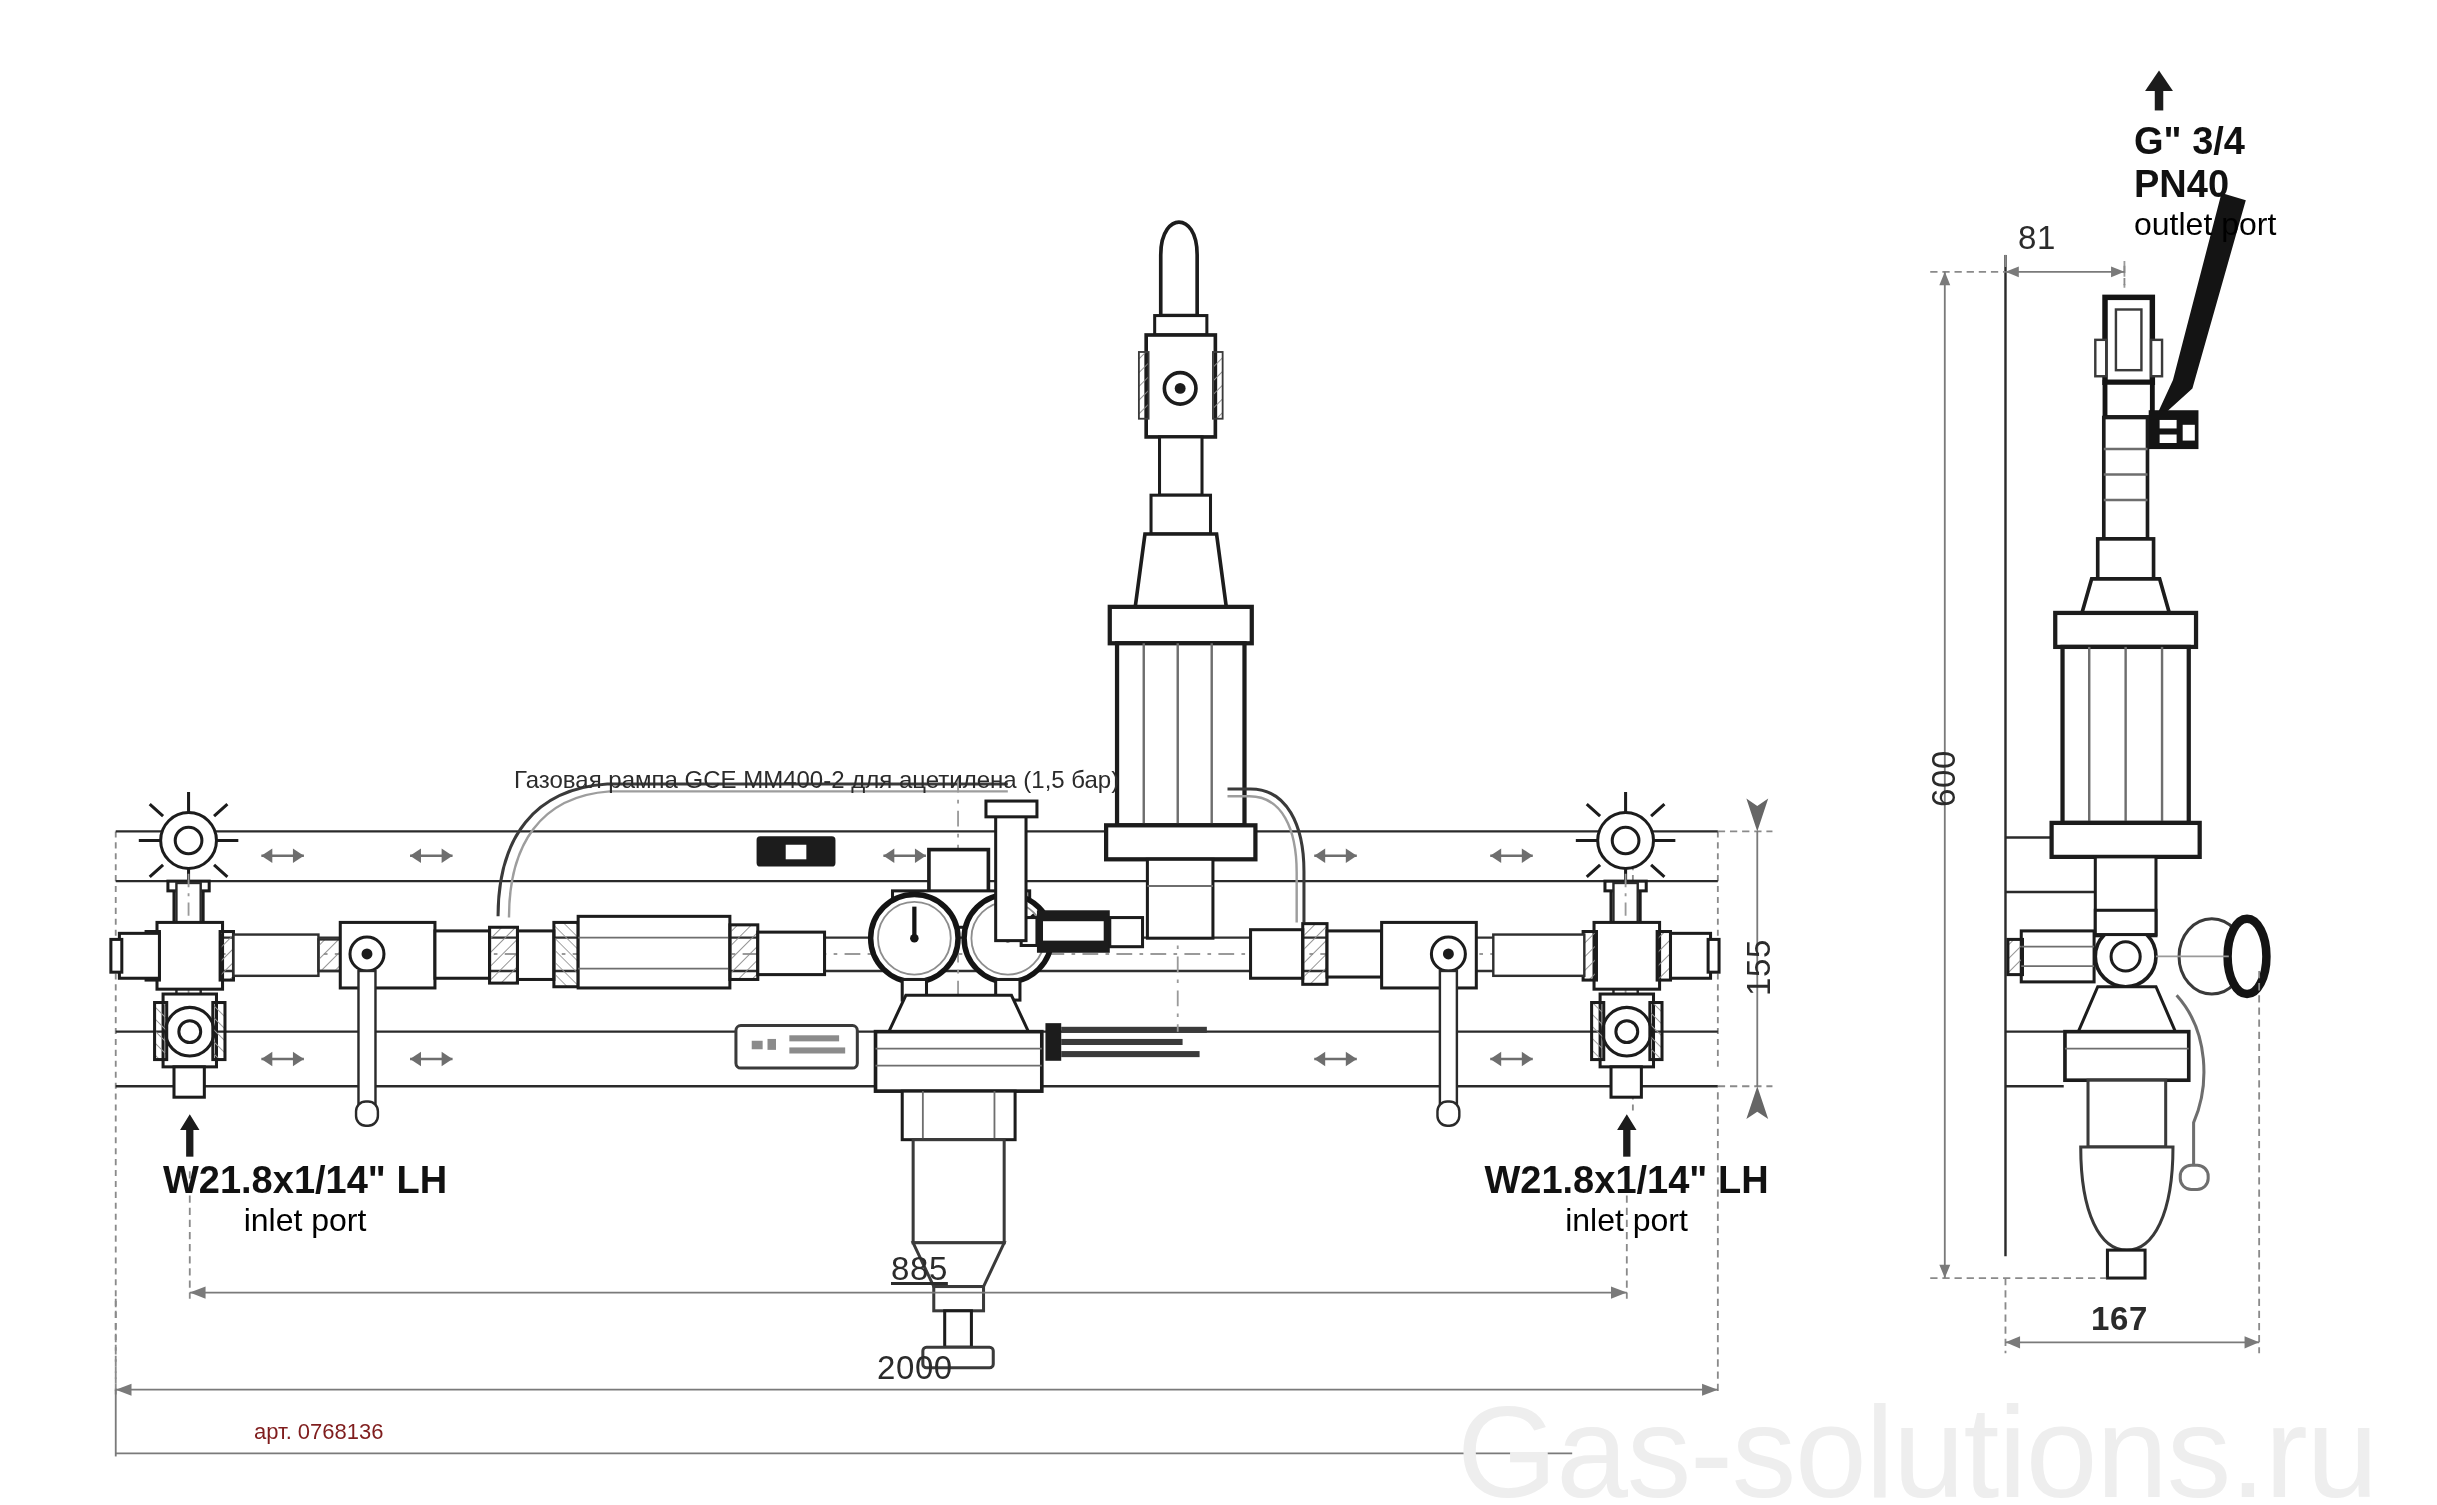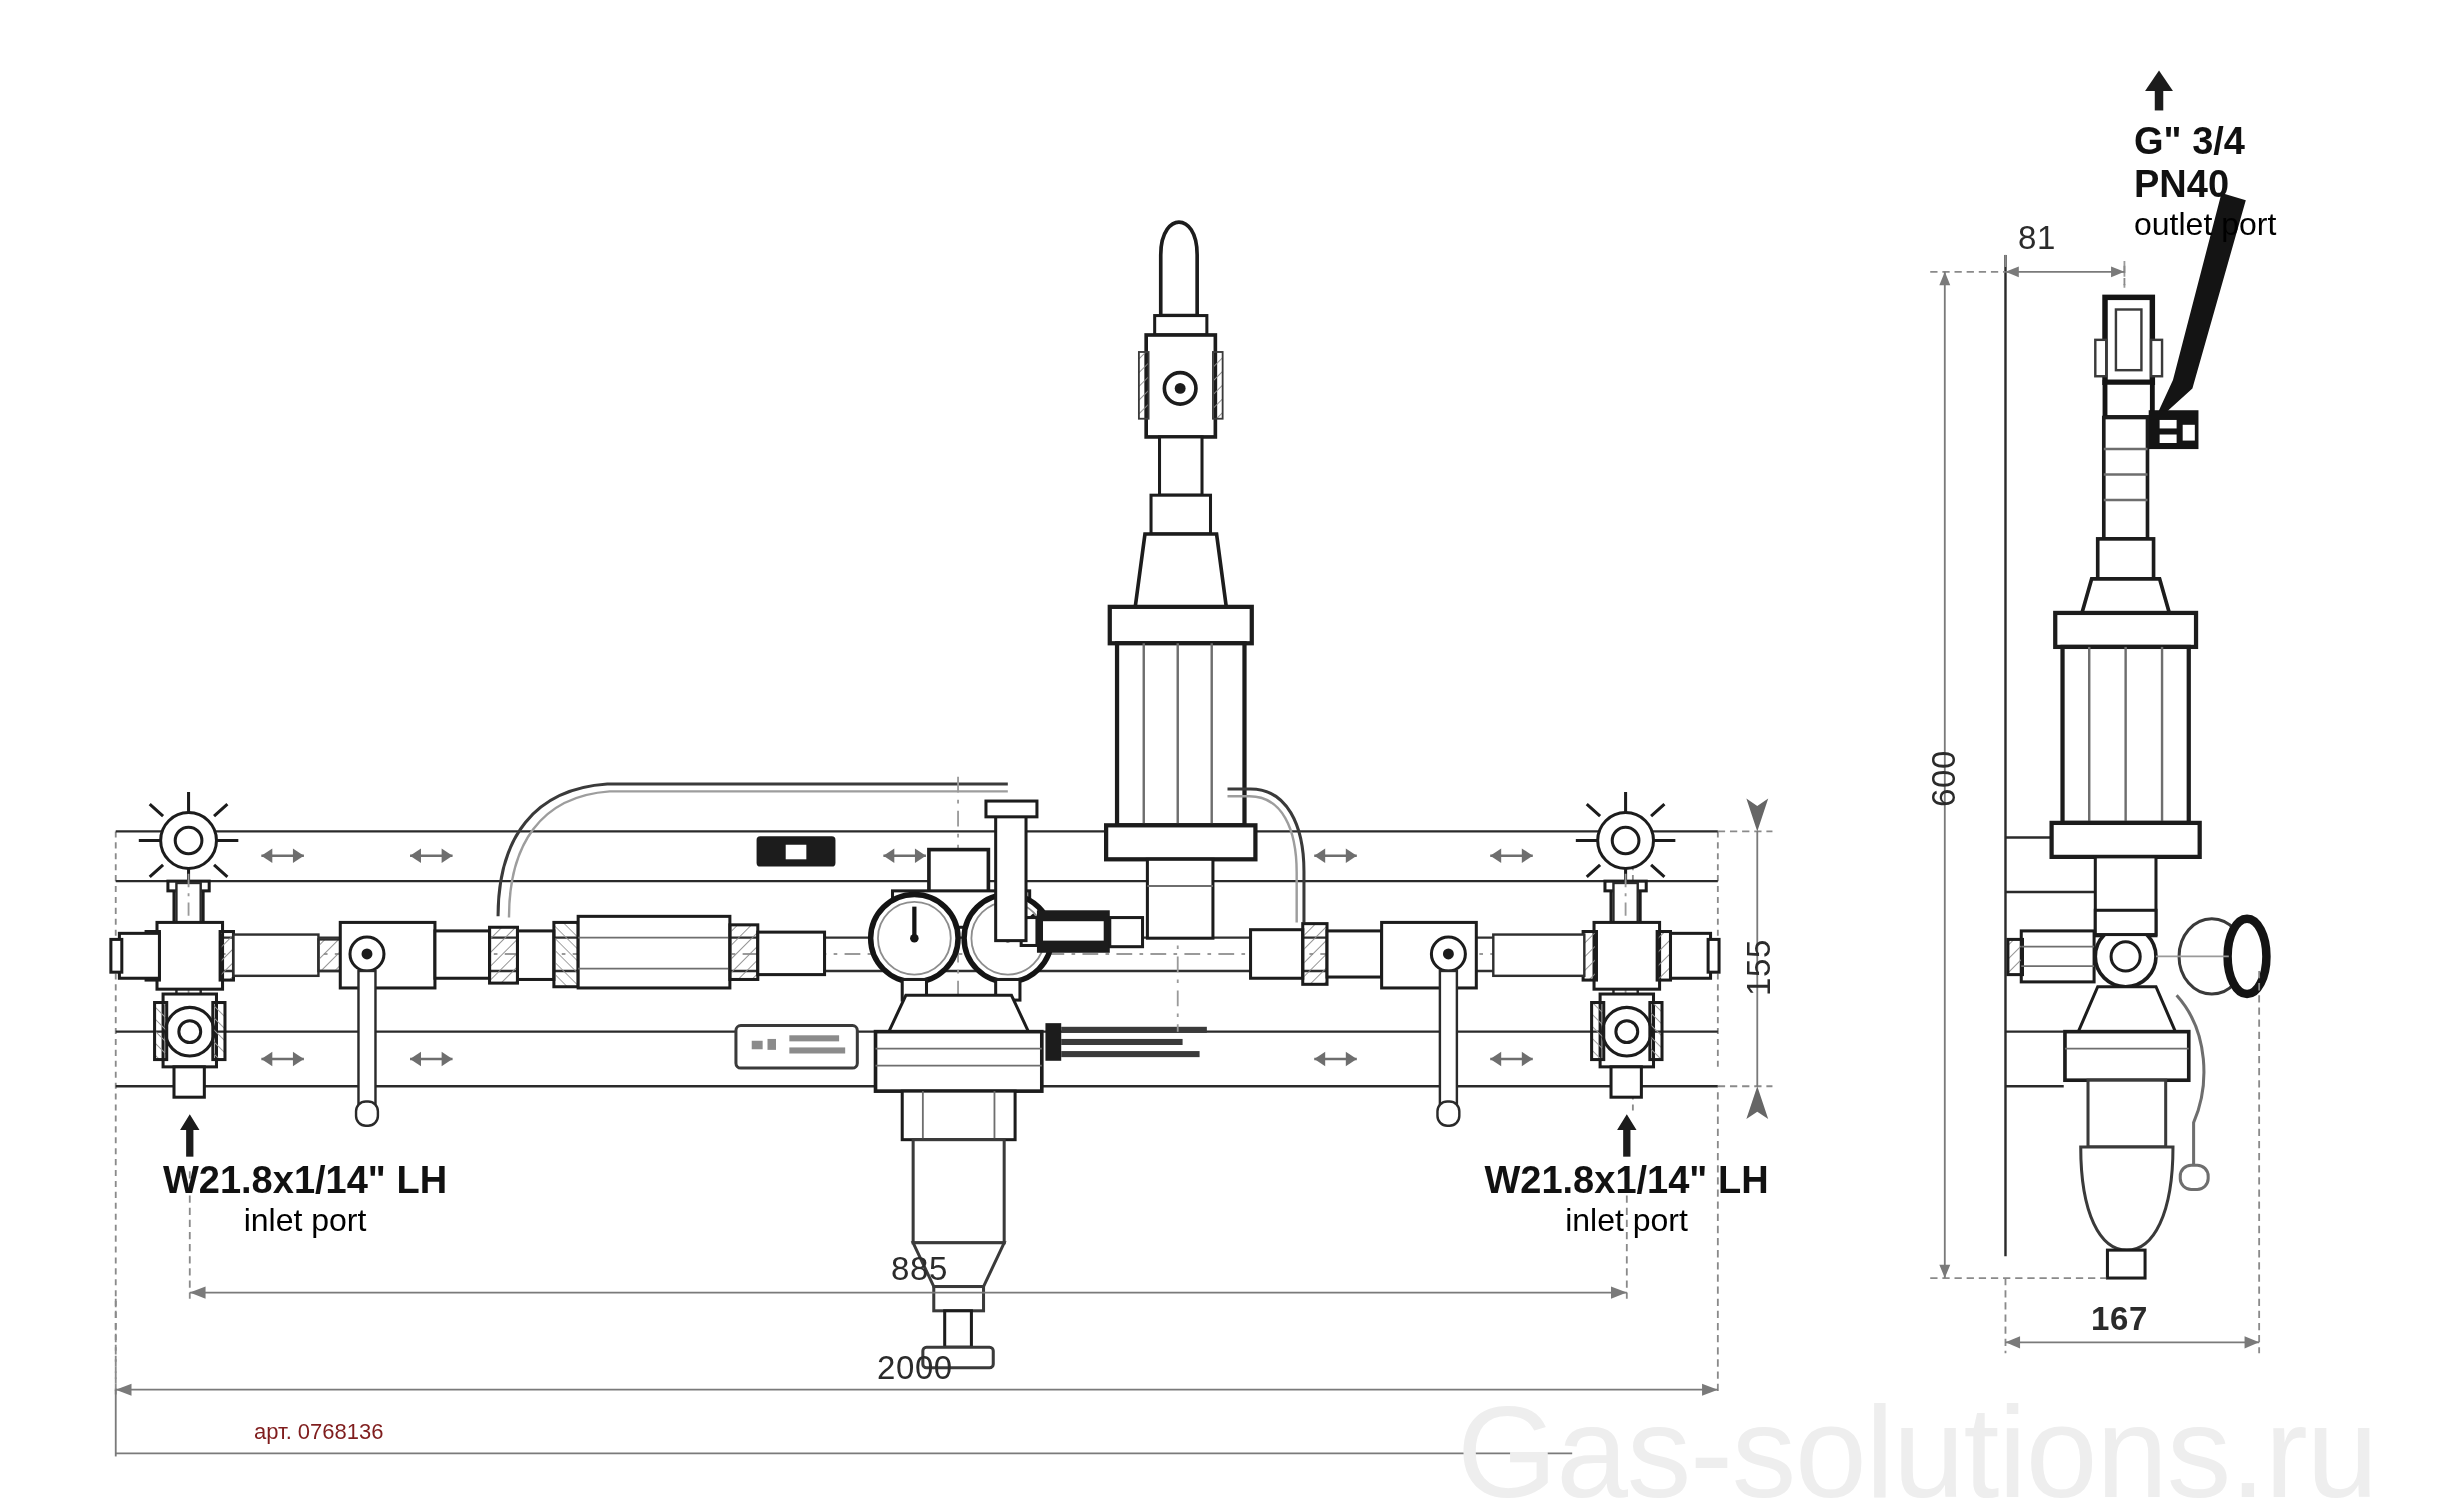--- a/index.html
+++ b/index.html
@@ -492,40 +492,41 @@
 
       <line x1="3304" y1="2106" x2="3304" y2="2230" stroke-dasharray="12 8"></line>
       <line x1="3722" y1="1600" x2="3722" y2="2230" stroke-dasharray="12 8"></line>
       <line x1="3304" y1="2212" x2="3722" y2="2212" stroke="#7a7a7a"></line>
       <path d="M3304,2212 l24,-10 v20 z" fill="#7a7a7a" stroke="none"></path>
       <path d="M3722,2212 l-24,-10 v20 z" fill="#7a7a7a" stroke="none"></path>
     </g>
 
   </svg>
 
+  <div class="lbl title-ru" style="left:514px; top:766px;">Газовая рампа GCE MM400-2 для ацетилена (1,5 бар)</div>
 
   <div class="lbl art-no" style="left:254px; top:1419px;">арт. 0768136</div>
 
   <div style="position:absolute; left:2134px; top:120px; text-align:left;">
     <div class="port-main">G" 3/4</div>
     <div class="port-main">PN40</div>
     <div class="port-sub">outlet port</div>
   </div>
 
   <div style="position:absolute; left:141px; top:1159px; text-align:center; width:328px;">
     <div class="port-main">W21.8x1/14" LH</div>
     <div class="port-sub">inlet port</div>
   </div>
 
   <div style="position:absolute; left:1396px; top:1159px; text-align:center; width:461px;">
     <div class="port-main">W21.8x1/14" LH</div>
     <div class="port-sub">inlet port</div>
   </div>
 
-  <div class="lbl dim-num" style="left:891px; top:1250px;">885</div>
+  <div class="lbl dim-num" style="left:891px; top:1250px;text-decoration:underline;">885</div>
 
   <div class="lbl dim-num" style="left:877px; top:1349px;">2000</div>
 
   <div class="lbl dim-num rot90" style="left:1740px; top:996px;">155</div>
 
   <div class="lbl dim-num" style="left:2018px; top:219px;">81</div>
 
   <div class="lbl dim-num rot90" style="left:1925px; top:807px;">600</div>
 
   <div class="lbl dim-num" style="left:2091px; top:1300px;font-weight:bold;">167</div>

